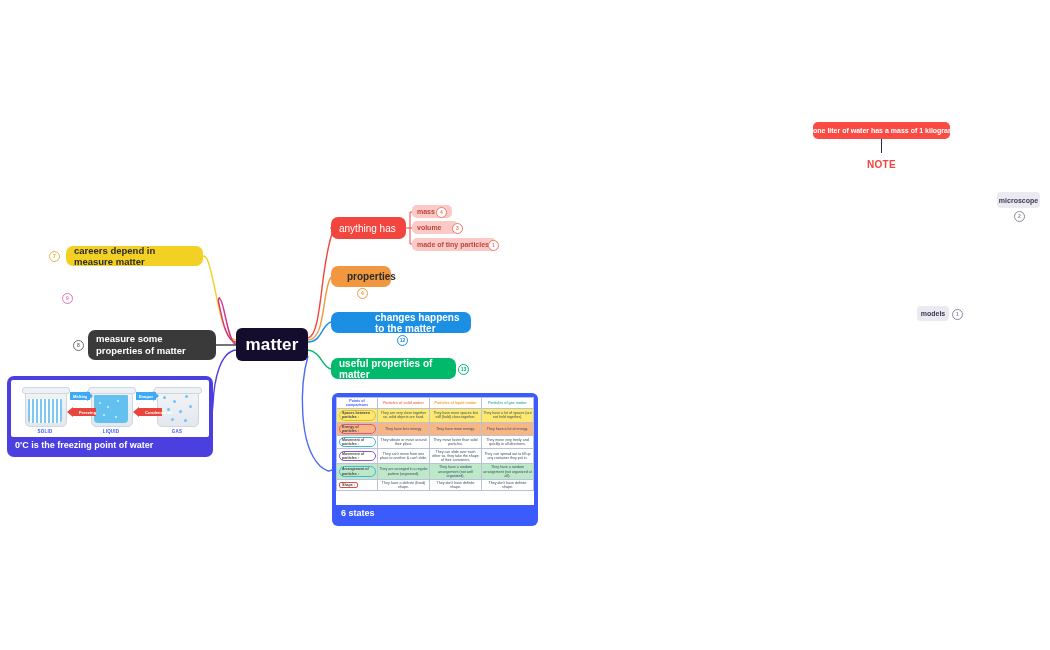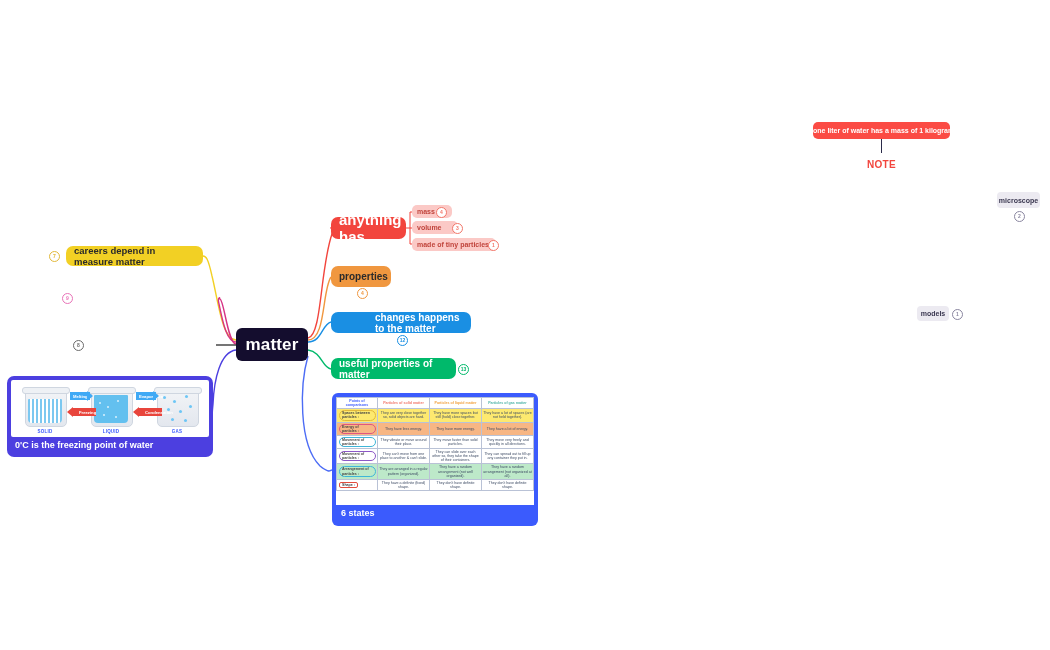--- a/index.html
+++ b/index.html
@@ -12,22 +12,22 @@
         display:flex;align-items:center;}
   .node .txt{display:block;width:100%;}
 
   
   #n-matter{left:236px;top:328px;width:72px;height:33px;background:#140d2e;
             border-radius:6px;justify-content:center;}
   #n-matter .txt{color:#ffffff;font-size:17px;font-weight:700;text-align:center;letter-spacing:.2px;}
 
   
   #n-anything{left:331px;top:217px;width:75px;height:22px;background:#f2453d;padding:0 8px;}
-  #n-anything .txt{color:#ffffff;font-size:15px;font-weight:700;}
-  #n-properties{left:331px;top:266px;width:60px;height:21px;background:#f0973f;padding:0 8px;}
+  #n-anything .txt{color:#ffffff;font-size:10px;font-weight:400;}
+  #n-properties{left:331px;top:266px;width:60px;height:21px;background:#f0973f;padding:0 16px;}
   #n-properties .txt{color:#2b2b2b;font-size:10px;font-weight:700;}
   #n-changes{left:331px;top:312px;width:140px;height:21px;background:#1a8fe3;padding:0 8px;}
   #n-changes .txt{color:#ffffff;font-size:10px;font-weight:700;margin-left:36px;}
   #n-useful{left:331px;top:358px;width:125px;height:21px;background:#00b96b;padding:0 8px;}
   #n-useful .txt{color:#ffffff;font-size:10px;font-weight:700;}
 
   
   .pill{position:absolute;background:#fbc9c6;border-radius:5px;height:13px;
         display:flex;align-items:center;padding:0 5px;}
   .pill .txt{color:#c0443c;font-size:7px;font-weight:600;white-space:nowrap;}
@@ -194,20 +194,23 @@
     <span class="txt">careers depend in measure matter</span>
   </div>
   <div class="badge" style="left:49px;top:251px;color:#e2b93b">
     <span class="txt">7</span>
   </div>
 
   <div class="badge" style="left:62px;top:293px;color:#e973b8">
     <span class="txt">9</span>
   </div>
 
+  <div class="node" id="n-measure">
+    <span class="txt">measure some properties of matter</span>
+  </div>
   <div class="badge" style="left:73px;top:340px;color:#6b6b6b">
     <span class="txt">8</span>
   </div>
 
   <div class="node" id="n-note">
     <span class="txt">one liter of water has a mass of 1 kilogram</span>
   </div>
   <div id="note-stem"></div>
   <div id="note-label">
     <span class="txt">NOTE</span>

